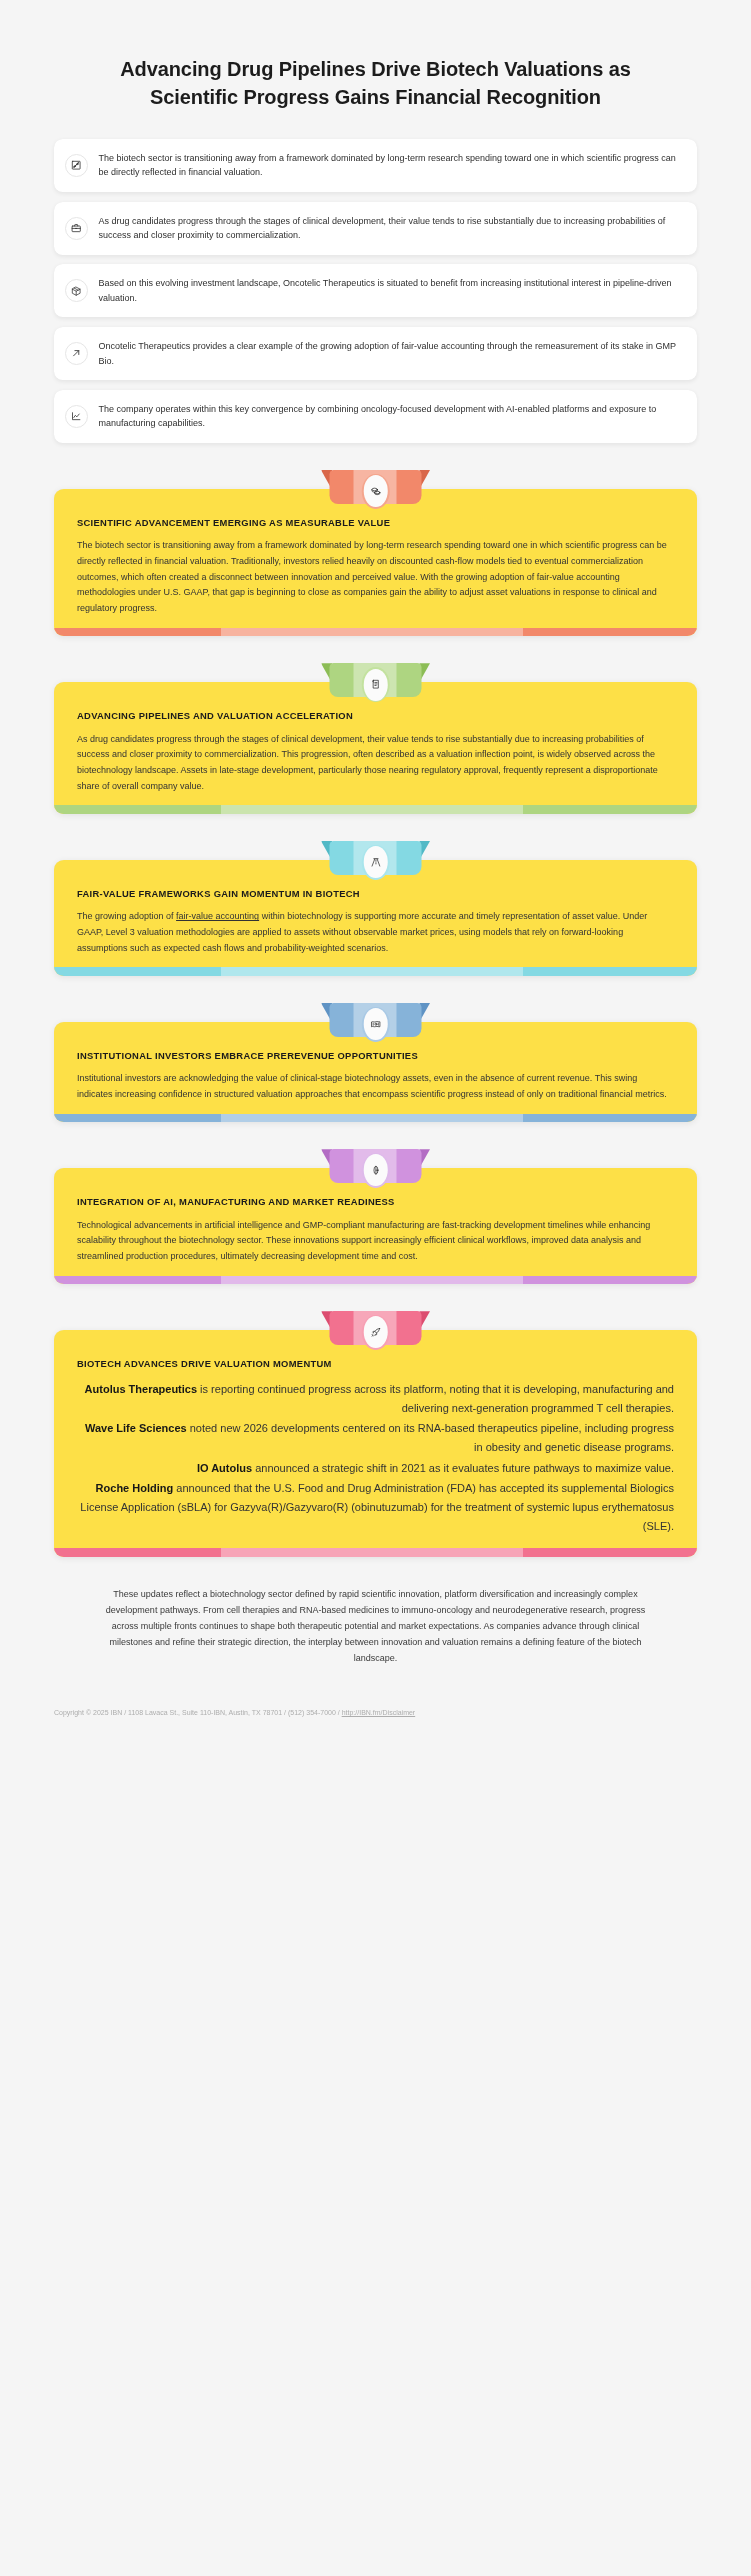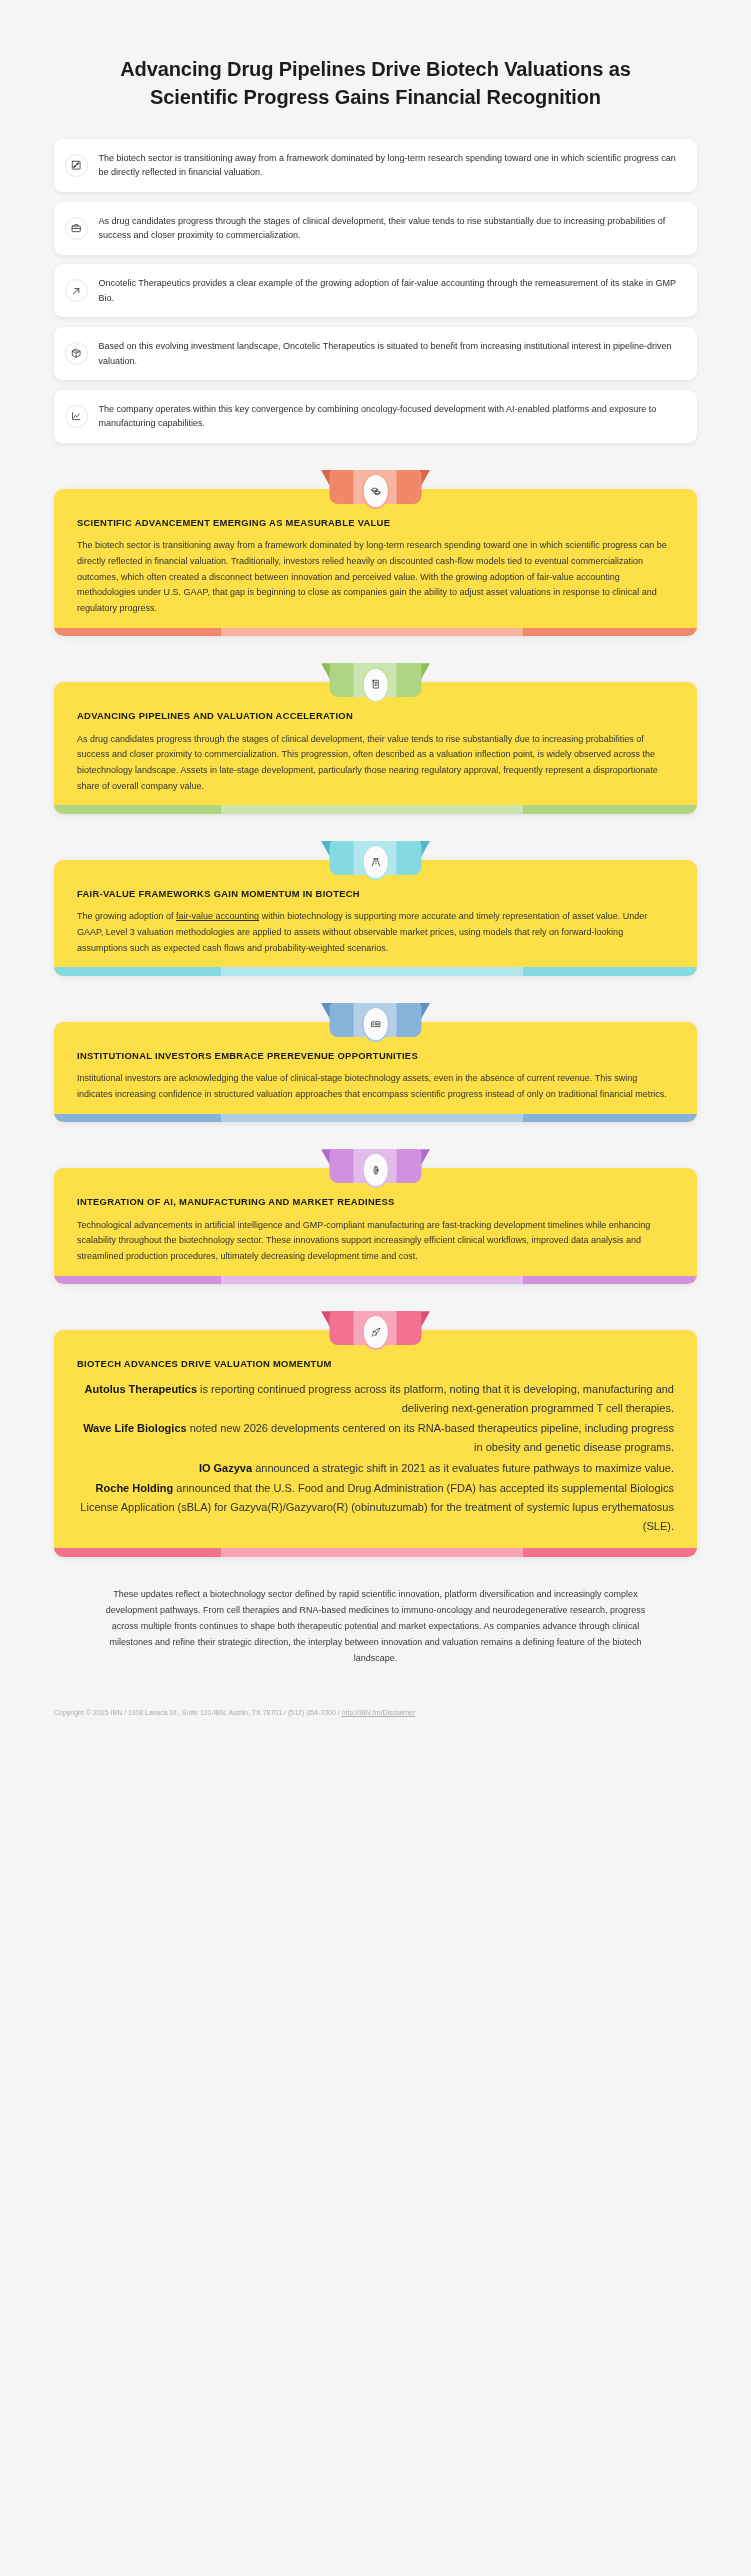--- a/index.html
+++ b/index.html
@@ -218,42 +218,42 @@
           <path d="M8.5 7V5a1.5 1.5 0 0 1 1.5-1.5h4A1.5 1.5 0 0 1 15.5 5v2"></path>
           <path d="M2.5 12.5h19"></path>
             <path d="M10.5 12.5h3"></path>
         </svg>
       </span>
       <div class="sum-text">As drug candidates progress through the stages of clinical development, their value tends to rise substantially due to increasing probabilities of success and closer proximity to commercialization.</div>
     </div>
 
     <div class="sum-card">
       <span class="sum-icon">
-        <svg viewBox="0 0 24 24" fill="none" stroke="currentColor" stroke-width="1.9" stroke-linecap="round" stroke-linejoin="round">
-          <path d="M6 18 L18 6"></path>
-            <path d="M9 6h9v9"></path>
-        </svg>
-      </span>
-      <div class="sum-text">Oncotelic Therapeutics provides a clear example of the growing adoption of fair-value accounting through the remeasurement of its stake in GMP Bio.</div>
-    </div>
-
-    <div class="sum-card">
-      <span class="sum-icon">
         <svg viewBox="0 0 24 24" fill="none" stroke="currentColor" stroke-width="1.7" stroke-linecap="round" stroke-linejoin="round">
           <path d="M12 2.6 21 7.3v9.4L12 21.4 3 16.7V7.3z"></path>
           <path d="M3 7.3 12 12l9-4.7"></path>
             <path d="M12 12v9.4"></path>
           <path d="M7.5 4.95 16.5 9.6"></path>
         </svg>
       </span>
       <div class="sum-text">Based on this evolving investment landscape, Oncotelic Therapeutics is situated to benefit from increasing institutional interest in pipeline-driven valuation.</div>
     </div>
 
     <div class="sum-card">
       <span class="sum-icon">
+        <svg viewBox="0 0 24 24" fill="none" stroke="currentColor" stroke-width="1.9" stroke-linecap="round" stroke-linejoin="round">
+          <path d="M6 18 L18 6"></path>
+            <path d="M9 6h9v9"></path>
+        </svg>
+      </span>
+      <div class="sum-text">Oncotelic Therapeutics provides a clear example of the growing adoption of fair-value accounting through the remeasurement of its stake in GMP Bio.</div>
+    </div>
+
+    <div class="sum-card">
+      <span class="sum-icon">
         <svg viewBox="0 0 24 24" fill="none" stroke="currentColor" stroke-width="1.8" stroke-linecap="round" stroke-linejoin="round">
           <path d="M3.5 4v16h17"></path>
             <path d="M6.5 15 10 10l3.5 3.5L19 7"></path>
         </svg>
       </span>
       <div class="sum-text">The company operates within this key convergence by combining oncology-focused development with AI-enabled platforms and exposure to manufacturing capabilities.</div>
     </div>
 
   </div>
 
@@ -406,22 +406,22 @@
             <path d="M3 21l2.2-2.2"></path>
               <path d="M3 17.6l1.6-1.6"></path>
               <path d="M6.4 21L8 19.4"></path>
           </svg>
         </div>
       </div>
       <div class="card">
         <h2 class="card-title">BIOTECH ADVANCES DRIVE VALUATION MOMENTUM</h2>
         <div class="company-list">
           <p class="company-line"><b>Autolus Therapeutics</b><span> is reporting continued progress across its platform, noting that it is developing, manufacturing and delivering next-generation programmed T cell therapies.</span></p>
-          <p class="company-line"><b>Wave Life Biologics</b><span> noted new 2026 developments centered on its RNA-based therapeutics pipeline, including progress in obesity and genetic disease programs.</span></p>
-          <p class="company-line"><b>IO Gazyva</b><span> announced a strategic shift in 2021 as it evaluates future pathways to maximize value.</span></p>
+          <p class="company-line"><b>Wave Life Sciences</b><span> noted new 2026 developments centered on its RNA-based therapeutics pipeline, including progress in obesity and genetic disease programs.</span></p>
+          <p class="company-line"><b>IO Autolus</b><span> announced a strategic shift in 2021 as it evaluates future pathways to maximize value.</span></p>
           <p class="company-line"><b>Roche Holding</b><span> announced that the U.S. Food and Drug Administration (FDA) has accepted its supplemental Biologics License Application (sBLA) for Gazyva(R)/Gazyvaro(R) (obinutuzumab) for the treatment of systemic lupus erythematosus (SLE).</span></p>
         </div>
         <div class="bottom-bar" style="background:#f2718f;">
           <div class="sheen"></div>
         </div>
       </div>
     </div>
 
   </div>
 

